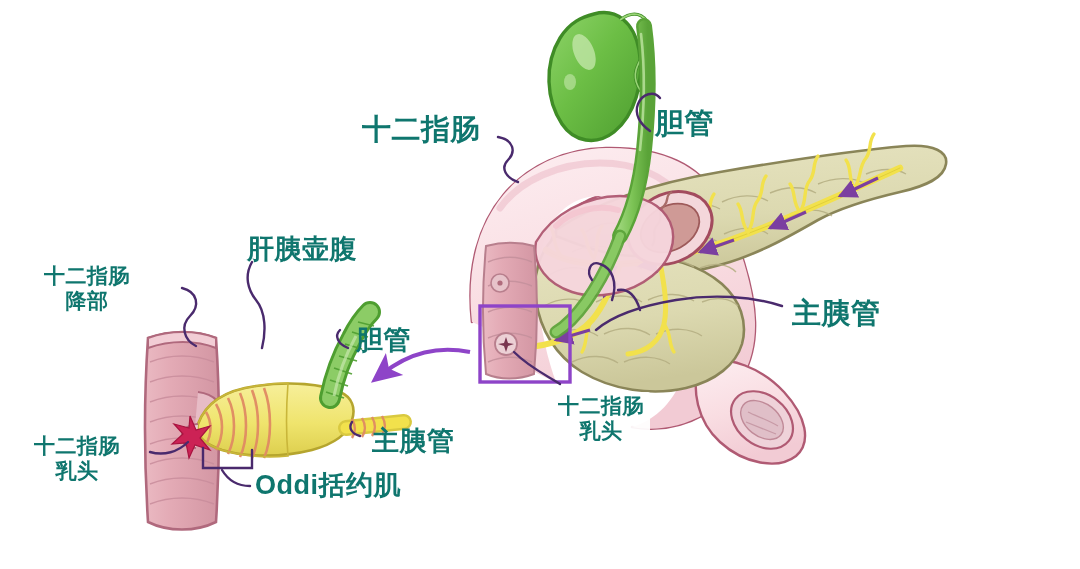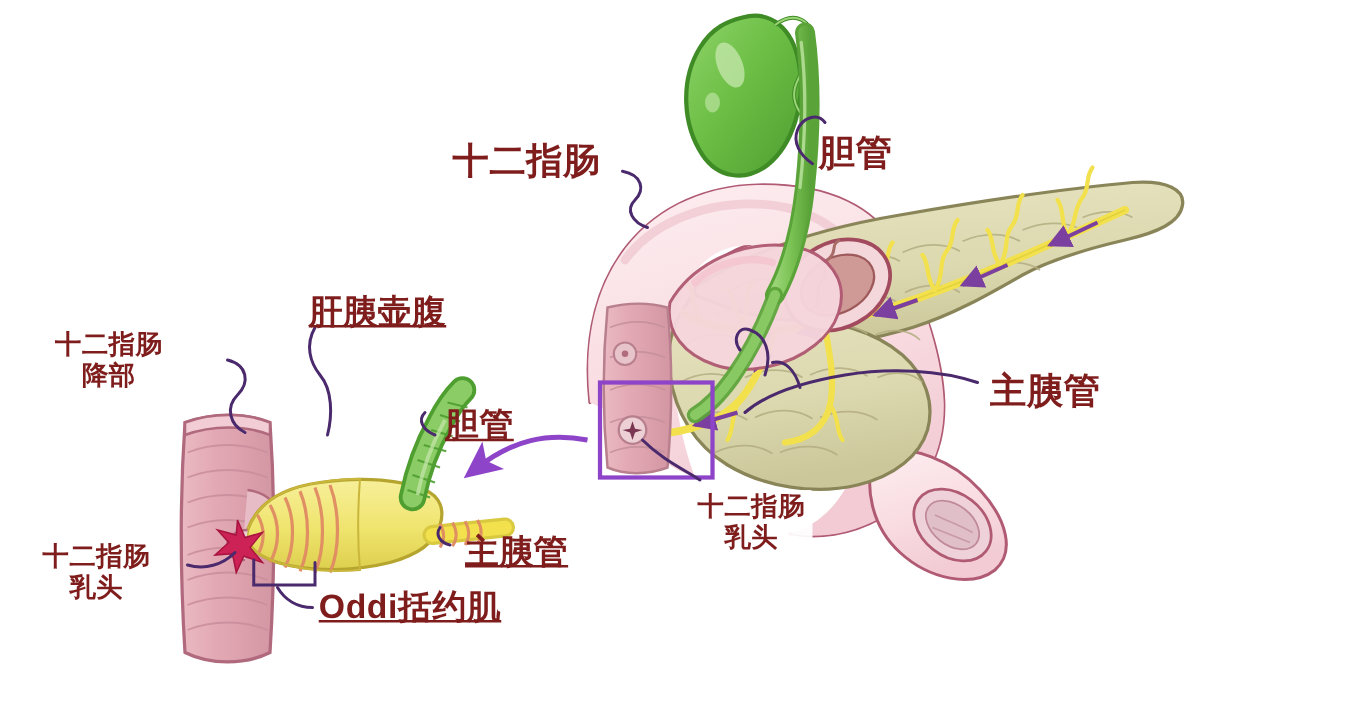--- a/index.html
+++ b/index.html
@@ -11,29 +11,29 @@
   #stage{
     position:relative;
     width:1080px;
     height:569px;
     background:#ffffff;
     overflow:hidden;
   }
   #art{position:absolute;left:0;top:0;width:1080px;height:569px;}
   .lbl{
     position:absolute;
-    color:#7f1d1d;
+    color:#0f766e;
     font-weight:bold;
     line-height:1.18;
     white-space:pre;
     letter-spacing:0.5px;
     text-align:center;
   }
   .lbl.big{font-size:29px;}
-  .lbl.mid{font-size:27px;text-decoration:underline;}
+  .lbl.mid{font-size:27px;}
   .lbl.sm{font-size:21px;}
   .lbl.sub{font-size:19px;font-weight:bold;}
   .boxed{
     background:rgba(255,255,255,0.93);
     padding:2px 6px;
     border-radius:2px;
   }
 </style>
 </head>
 <body>

